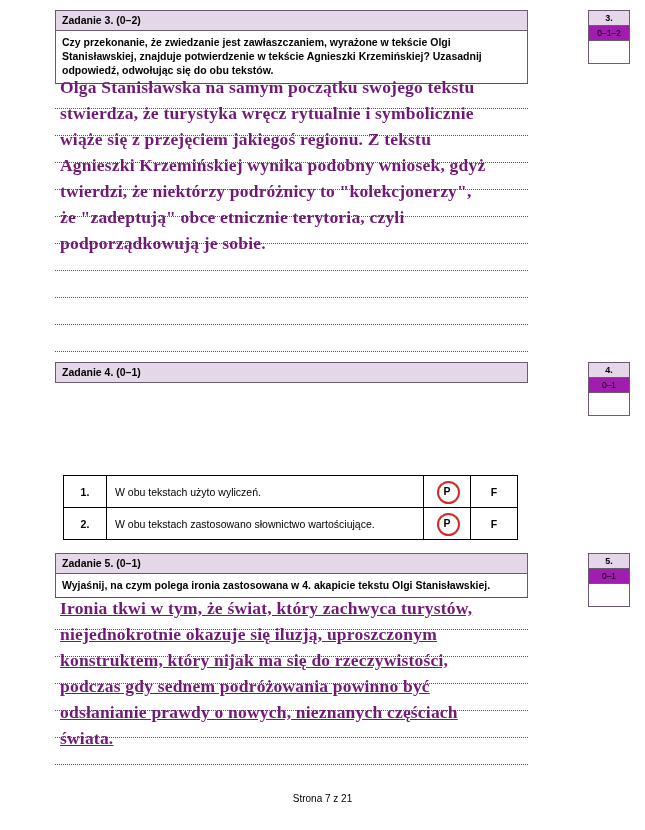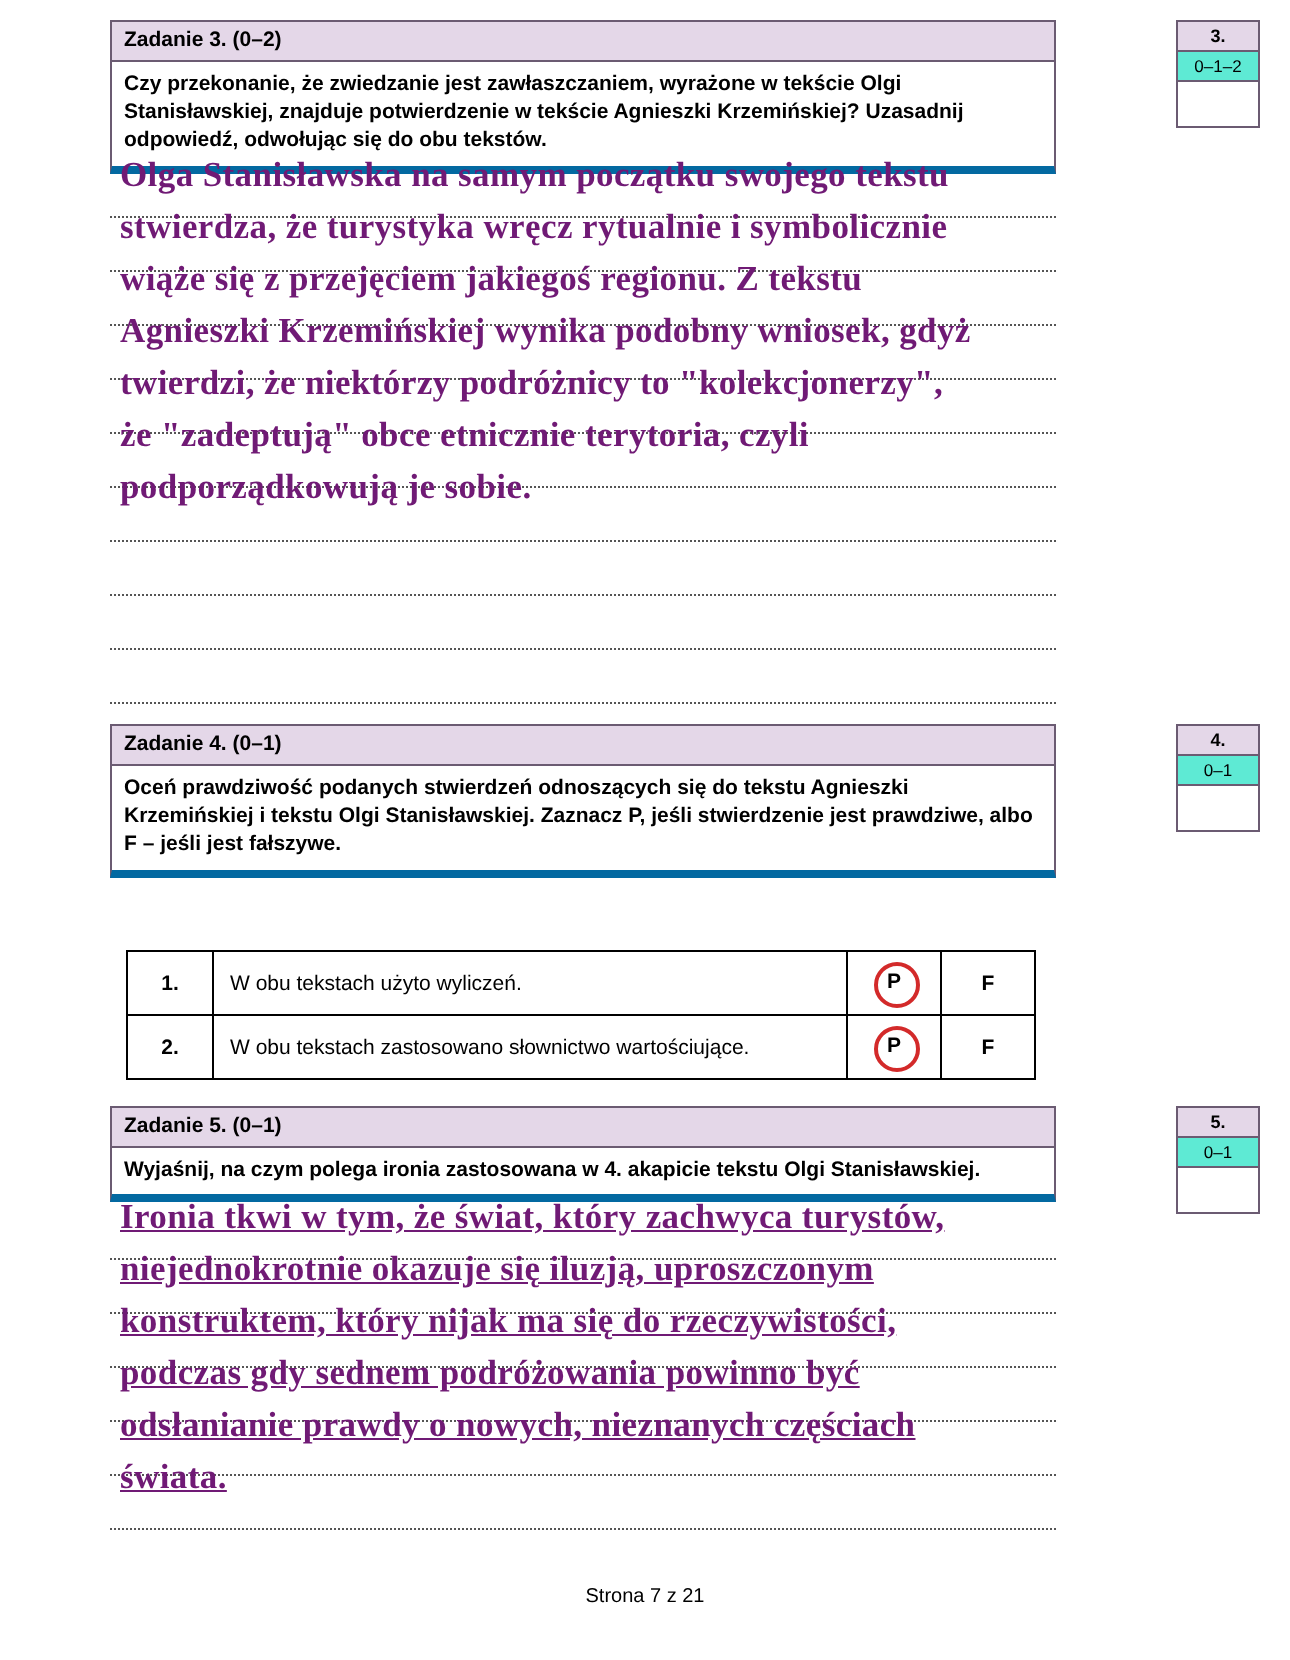--- a/index.html
+++ b/index.html
@@ -31,21 +31,21 @@
     background: #e4d7e8;
     border: 1px solid #6b5b72;
     font-weight: bold;
     font-size: 10.5px;
     padding: 3px 6px 3px 6px;
     line-height: 1.25;
   }
   .task-body {
     border-left: 1px solid #6b5b72;
     border-right: 1px solid #6b5b72;
-    border-bottom: 4px solid #0369a1;
+    border-bottom: 1px solid #0369a1;
     border-top: none;
     font-size: 10.5px;
     line-height: 1.35;
     padding: 4px 6px 5px 6px;
     font-weight: bold;
   }
 
   
   .scorebox {
     position: absolute;
@@ -55,21 +55,21 @@
   }
   .scorebox .num {
     background: #e4d7e8;
     border-bottom: 1px solid #6b5b72;
     font-size: 9px;
     font-weight: bold;
     text-align: center;
     padding: 2px 0 2px 0;
   }
   .scorebox .range {
-    background: #5eead4;
+    background: #a21caf;
     border-bottom: 1px solid #6b5b72;
     font-size: 8.5px;
     text-align: center;
     padding: 2px 0 2px 0;
   }
   .scorebox .blank {
     height: 22px;
     background: #ffffff;
   }
 
@@ -186,21 +186,20 @@
     <div>stwierdza, że turystyka wręcz rytualnie i symbolicznie</div>
     <div>wiąże się z przejęciem jakiegoś regionu. Z tekstu</div>
     <div>Agnieszki Krzemińskiej wynika podobny wniosek, gdyż</div>
     <div>twierdzi, że niektórzy podróżnicy to "kolekcjonerzy",</div>
     <div>że "zadeptują" obce etnicznie terytoria, czyli</div>
     <div>podporządkowują je sobie.</div>
   </div>
 
   <div class="task" style="top:362px;">
     <div class="task-header">Zadanie 4. (0–1)</div>
-    <div class="task-body">Oceń prawdziwość podanych stwierdzeń odnoszących się do tekstu Agnieszki Krzemińskiej i tekstu Olgi Stanisławskiej. Zaznacz P, jeśli stwierdzenie jest prawdziwe, albo F – jeśli jest fałszywe.</div>
   </div>
 
   <div class="scorebox" style="left:588px; top:362px;">
     <div class="num">4.</div>
     <div class="range">0–1</div>
     <div class="blank"></div>
   </div>
 
   <table class="pf-table" style="top:475px;">
     <tbody>

